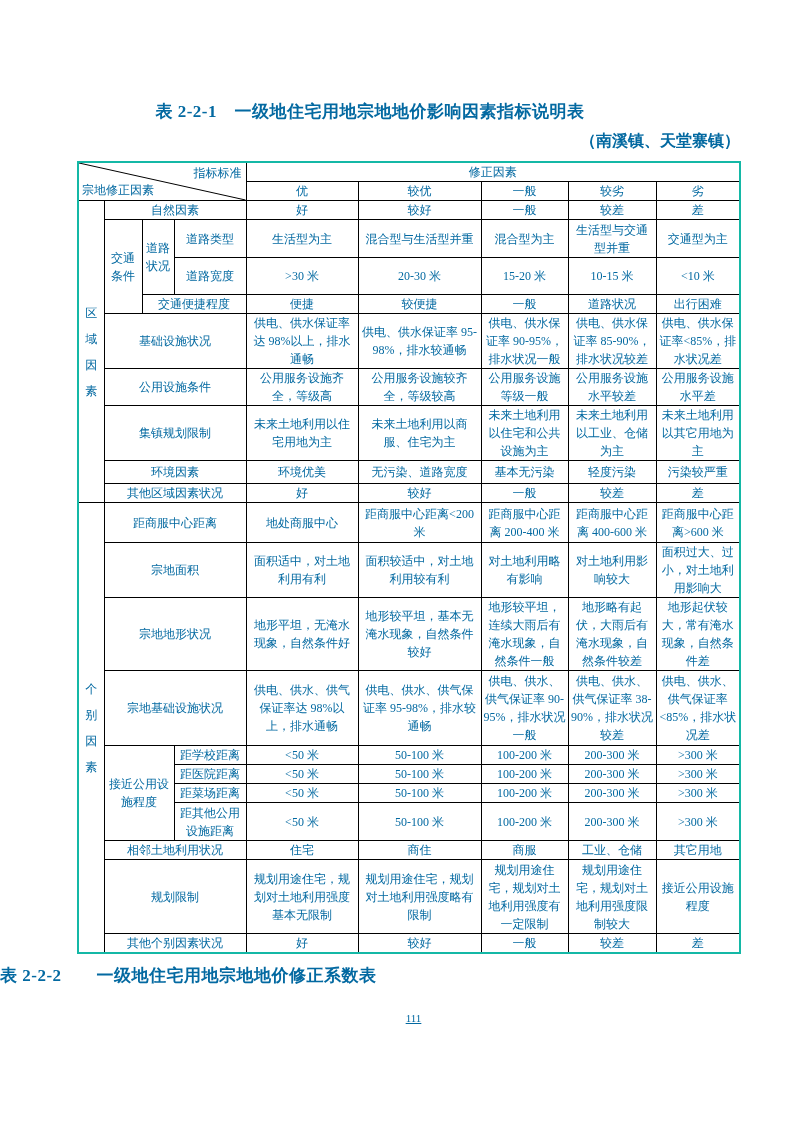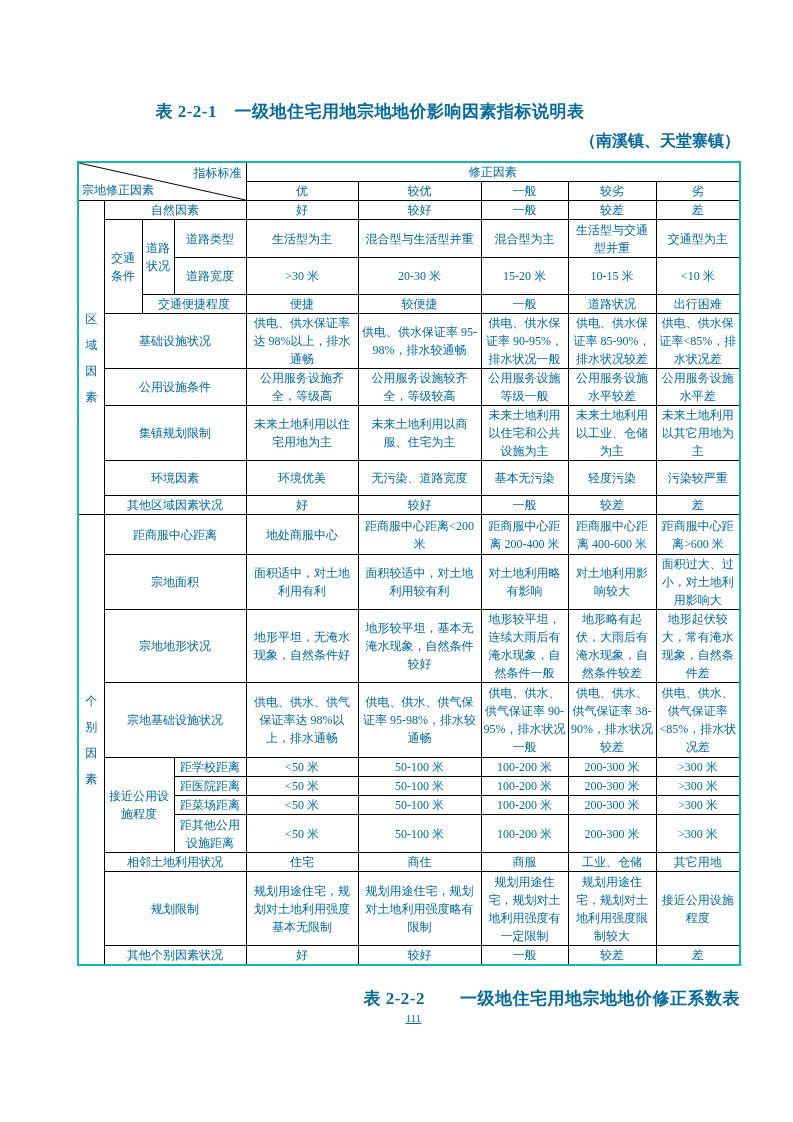--- a/index.html
+++ b/index.html
@@ -52,22 +52,22 @@
   .corner svg{position:absolute;left:0;top:0;width:100%;height:100%;}
   .corner .tr{
     position:absolute;top:1px;right:4px;
     font-size:12px;
   }
   .corner .bl{
     position:absolute;bottom:1px;left:3px;
     font-size:12px;
   }
   .title2{
-    margin:21px 0 0 0;
-    text-align:right;
+    margin:10px 0 0 0;
+    text-align:left;
     font-size:17px;font-weight:bold;
     letter-spacing:.5px;
     width:740px;
   }
   .pageno{
     position:absolute;
     top:1012px;left:17px;
     width:100%;
     text-align:center;
     font-size:11px;
@@ -167,21 +167,21 @@
       <td>公用服务设施水平差</td>
     </tr>
     <tr style="height:53px">
       <td colspan="3">集镇规划限制</td>
       <td>未来土地利用以住宅用地为主</td>
       <td>未来土地利用以商服、住宅为主</td>
       <td>未来土地利用以住宅和公共设施为主</td>
       <td>未来土地利用以工业、仓储为主</td>
       <td>未来土地利用以其它用地为主</td>
     </tr>
-    <tr style="height:35px">
+    <tr style="height:23px">
       <td colspan="3">环境因素</td>
       <td>环境优美</td>
       <td>无污染、道路宽度</td>
       <td>基本无污染</td>
       <td>轻度污染</td>
       <td>污染较严重</td>
     </tr>
     <tr style="height:18px">
       <td colspan="3">其他区域因素状况</td>
       <td>好</td>

